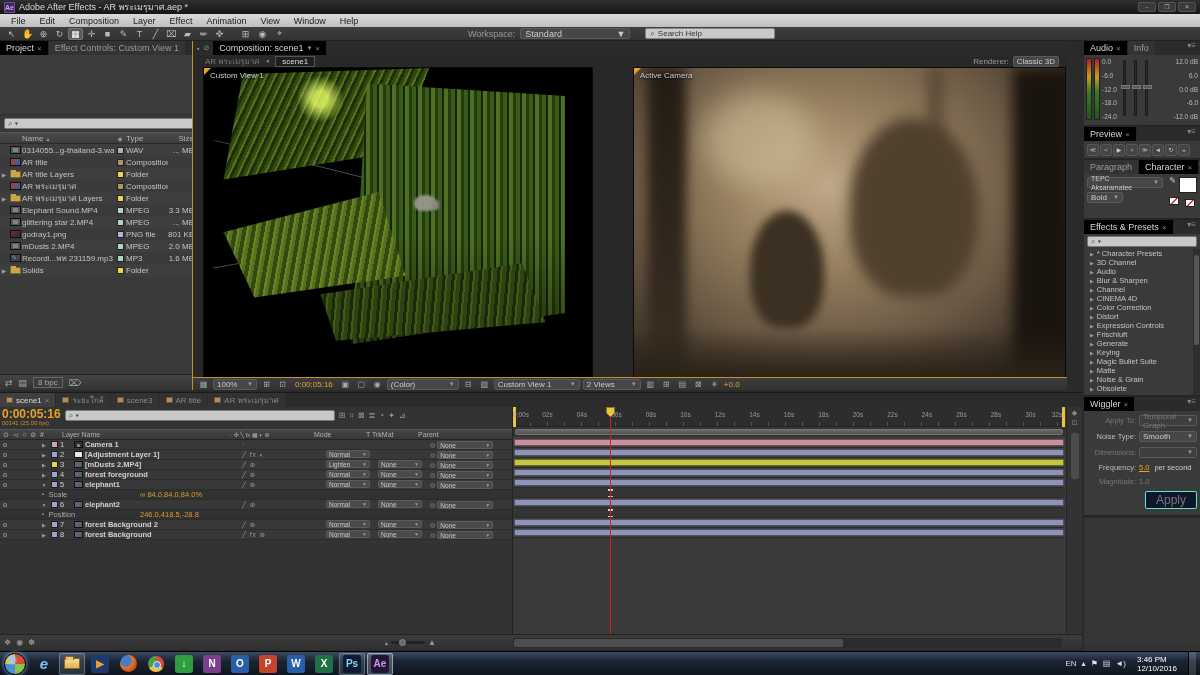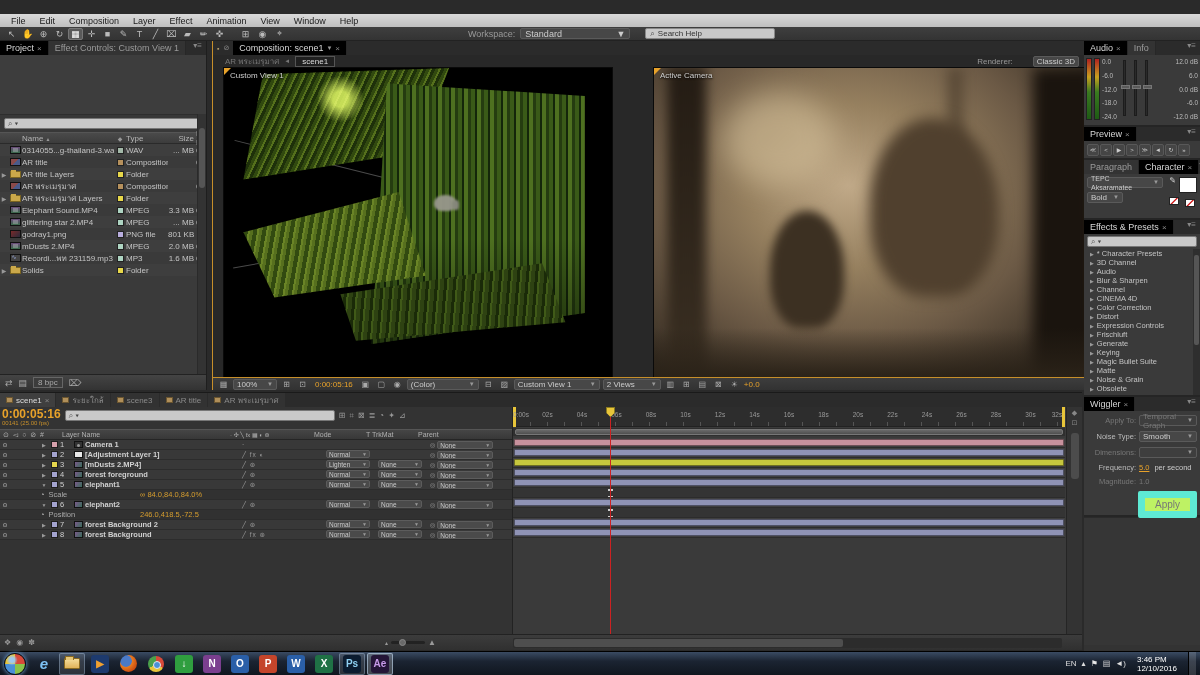--- a/index.html
+++ b/index.html
@@ -56,25 +56,25 @@
   .mini.clip::after { content:""; position:absolute; inset:1px 2px; background:rgba(255,255,255,.25); }
   .mini.image { background:linear-gradient(135deg,#7a2a2a,#2a2a3a); }
   .mini.audio { background:#444; }
   .mini.audio::after { content:"∿"; color:#9ad; font-size:6px; position:absolute; left:1px; top:-2px; }
   .proj-footer { position:absolute; bottom:0; left:0; right:0; height:16px; background:linear-gradient(#444,#333); border-top:1px solid #222; display:flex; align-items:center; gap:6px; padding:0 5px; color:#aaa; }
   .bpc-chip { border:1px solid #666; background:#3c3c3c; padding:0 4px; height:11px; line-height:10px; font-size:8px; }
   .proj-scroll { position:absolute; right:0; top:73px; width:9px; bottom:16px; background:#333; border-left:1px solid #2a2a2a; }
   .proj-scroll .thumb { position:absolute; top:14px; left:1px; width:6px; height:60px; background:#555; border-radius:3px; }
 
   
-  .comp-col { position:absolute; left:212px; top:41px; width:875px; height:349px; background:#282828; border-left:1px solid #c78f2a; }
+  .comp-col { position:absolute; left:192px; top:41px; width:875px; height:349px; background:#282828; border-left:1px solid #c78f2a; }
   .comp-tabs { display:flex; align-items:center; height:14px; background:#2b2b2b; gap:4px; padding-left:4px; }
   .comp-breadcrumb { height:12px; display:flex; align-items:center; gap:5px; padding-left:12px; color:#777; font-size:8px; }
   .crumb-chip { background:#1f1f1f; border:1px solid #555; color:#ddd; padding:0 6px; height:11px; line-height:10px; }
-  .renderer-zone { margin-left:auto; display:flex; gap:20px; align-items:center; padding-right:8px; color:#999; }
+  .renderer-zone { margin-left:auto; display:flex; gap:4px; align-items:center; padding-right:8px; color:#999; }
   .viewer-zone { position:absolute; left:0; top:26px; right:0; height:312px; background:#282828; }
   .viewer { position:absolute; top:0; height:312px; background:#000; border:1px solid #0a0a0a; overflow:hidden; }
   .viewer-label { position:absolute; left:6px; top:3px; color:#cfcfcf; font-size:8px; z-index:30; text-shadow:0 1px 2px #000; }
   .corner-tri { position:absolute; left:0; top:0; width:0; height:0; border-top:7px solid #e8a22a; border-right:7px solid transparent; z-index:31; }
   
   .cv-frustum { position:absolute; background:#4a4a4a; height:1px; }
   .plane { position:absolute; inset:0; }
   .plane.canopy { clip-path:polygon(10% 2%, 58% 0%, 50% 27%, 5% 36%);
     background:repeating-linear-gradient(115deg,#31490f 0 3px,#55701c 3px 5px,#1e300a 5px 8px),
                radial-gradient(circle at 30% 10%, #b8cf4d 0 2%, transparent 6%);
@@ -130,21 +130,21 @@
   .fx-scroll { position:absolute; right:0; top:0; width:7px; height:100%; background:#2e2e2e; }
   .fx-scroll .thumb { position:absolute; left:1px; top:6px; width:5px; height:90px; background:#555; border-radius:2px; }
   .wig-body { background:#3a3a3a; padding:4px 3px; height:104px; }
   .wig-row { display:flex; align-items:center; margin-bottom:5px; }
   .wig-label { width:52px; text-align:right; color:#bbb; font-size:7.5px; padding-right:3px; }
   .wig-label.dim, .dim { color:#777; }
   .wig-dd { flex:1; }
   .wig-dd.disabled { color:#777; background:#3e3e3e; }
   .wig-val-orange { color:#e8a22a; text-decoration:underline; font-size:7.5px; }
   .wig-unit { color:#ccc; font-size:7.5px; margin-left:5px; }
-  .wig-apply { margin-left:auto; background:#bef264; border:7px solid #5eead4; color:#777; padding:1px 10px; border-radius:2px; font-size:10px; }
+  .wig-apply { margin-left:auto; background:#0f172a; border:1px solid #5eead4; color:#777; padding:1px 10px; border-radius:2px; font-size:12px; }
   .rc-empty { height:128px; background:#363636; border-top:1px solid #2a2a2a; }
 
   
   .timeline { position:absolute; left:0; top:392px; width:1082px; height:258px; background:#2f2f2f; border-top:1px solid #1a1a1a; }
   .tl-tabs { display:flex; height:14px; background:#2b2b2b; gap:1px; }
   .tl-tab { display:flex; align-items:center; gap:3px; padding:0 6px; background:#323232; color:#8a8a8a; font-size:8px; }
   .tl-tab.active { background:#3f3f3f; color:#ddd; }
   .tab-comp-ic { width:7px; height:6px; background:#b08f5a; border:1px solid #6a5530; }
   .tl-main { position:absolute; left:0; top:14px; right:0; bottom:16px; display:flex; }
   .tl-left { width:513px; background:#333; border-right:1px solid #222; position:relative; }
@@ -226,20 +226,29 @@
   .tray { margin-left:auto; display:flex; align-items:center; gap:5px; padding-right:4px; color:#e8e8e8; }
   .tray .t-ic { font-size:8px; color:#ddd; }
   .clock { font-size:8px; line-height:9px; color:#fff; padding:0 6px; }
   .show-desktop { width:8px; height:24px; background:rgba(255,255,255,.15); border-left:1px solid #000; }
 </style>
 </head>
 <body>
 
 <div class="screen">
 
+  <div class="titlebar">
+    <span class="ae-badge">Ae</span>
+    <span>Adobe After Effects - AR พระเมรุมาศ.aep *</span>
+    <span class="win-controls" id="win-controls">
+        <span class="win-btn">–</span>
+        <span class="win-btn">❐</span>
+        <span class="win-btn">✕</span>
+      </span>
+  </div>
 
   <div class="menubar" id="menubar">
       <span class="menu-item">File</span>
       <span class="menu-item">Edit</span>
       <span class="menu-item">Composition</span>
       <span class="menu-item">Layer</span>
       <span class="menu-item">Effect</span>
       <span class="menu-item">Animation</span>
       <span class="menu-item">View</span>
       <span class="menu-item">Window</span>
@@ -954,21 +963,21 @@
                   <span class="arr">▼</span>
                 </span>
               </span>
             </div>
             <div class="lyr-row prop">
               <span class="av-cell"></span>
               <span class="prop-name">
                 <span>◔</span>
                 <span>Position</span>
               </span>
-              <span class="prop-val">246.0,418.5,-72.5</span>
+              <span class="prop-val">246.0,418.5,-28.8</span>
             </div>
             <div class="lyr-row">
               <span class="av-cell">⊙</span>
               <span class="av-cell"></span>
               <span class="av-cell"></span>
               <span class="av-cell"></span>
               <span class="exp-cell">▶</span>
               <span class="lab-cell">
                 <span class="lab-sw" style="background: rgb(163, 163, 207);"></span>
               </span>

